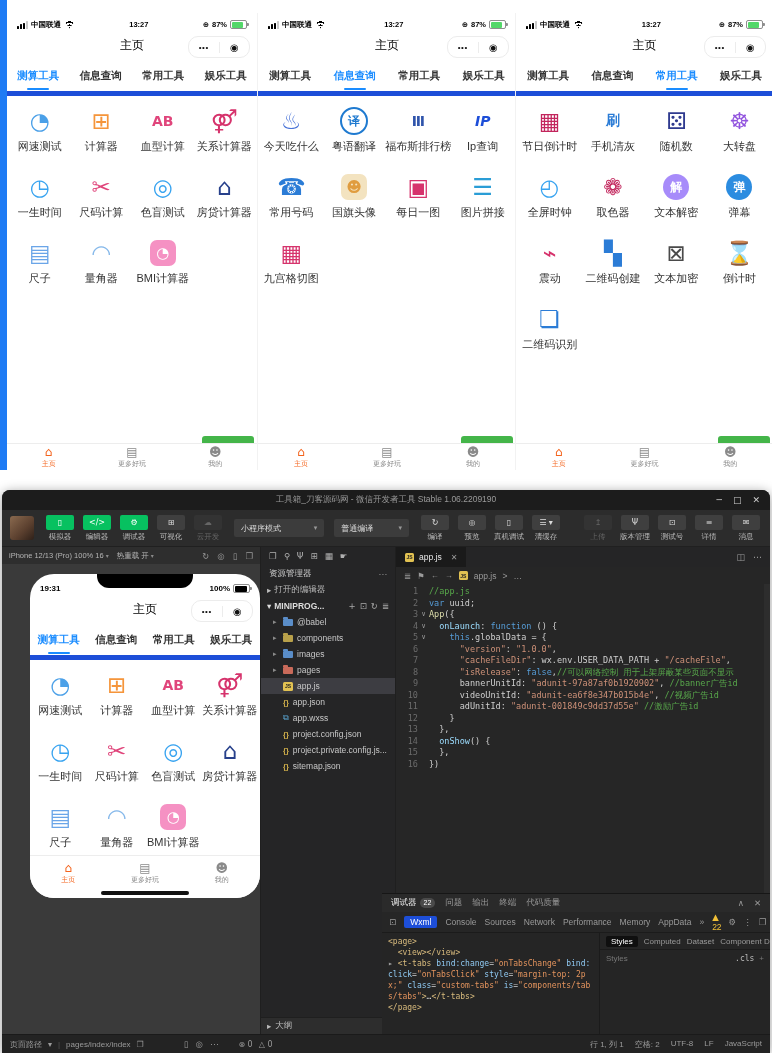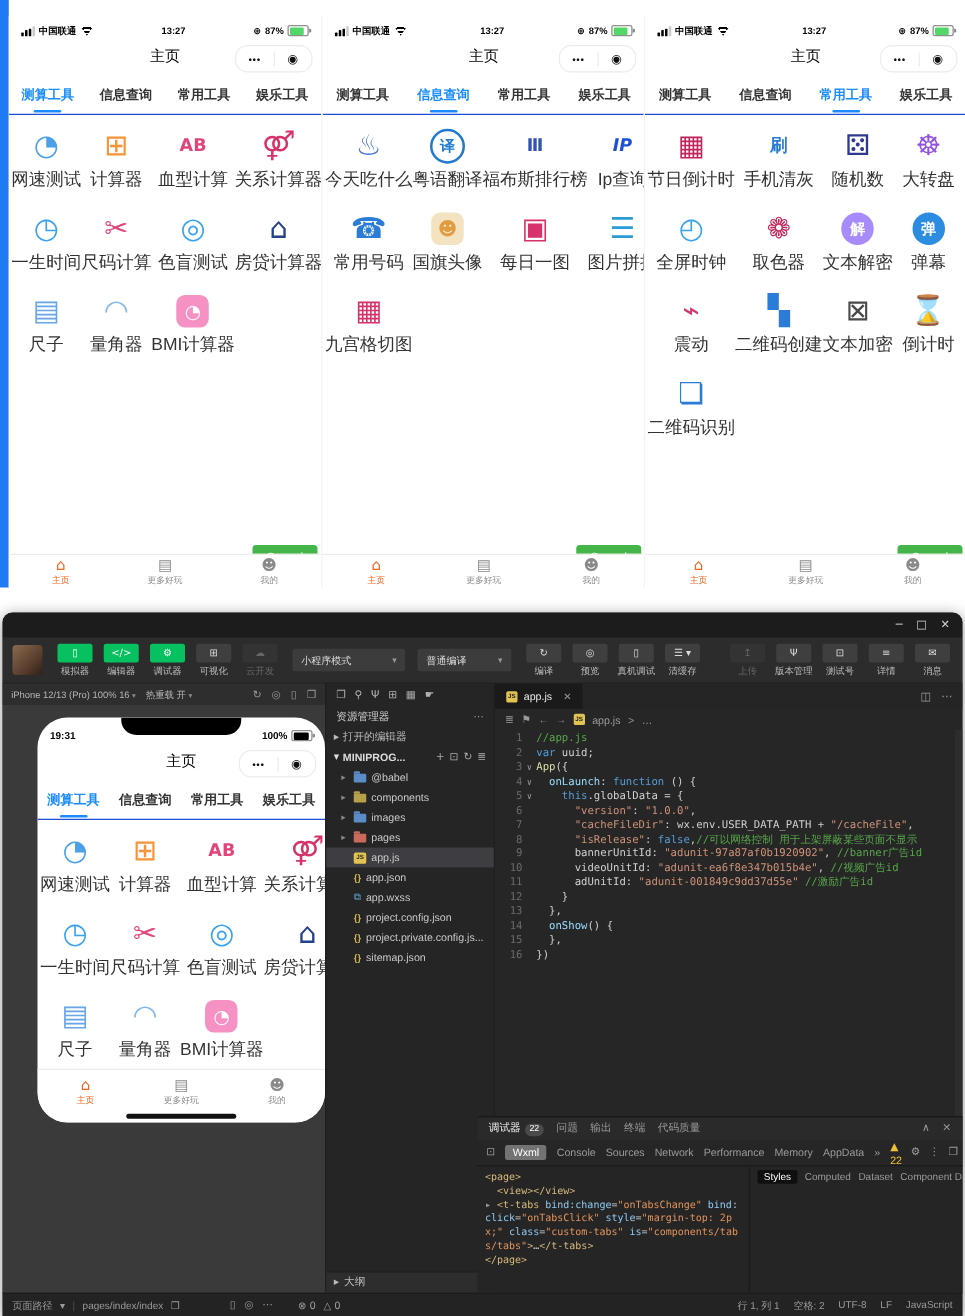--- a/index.html
+++ b/index.html
@@ -32,39 +32,39 @@
 
   .p-nav{height:28px;position:relative;}
   .p-nav .title{position:absolute;left:0;right:0;top:5px;text-align:center;
                 font-size:12px;font-weight:500;color:#000;}
   .capsule{position:absolute;right:7px;top:4px;width:60px;height:20px;border:1px solid #ececec;
            border-radius:10px;display:flex;align-items:center;background:#fff;}
   .capsule .dots{flex:1;text-align:center;font-size:8px;letter-spacing:0.5px;color:#111;}
   .capsule .div{width:1px;height:11px;background:#ececec;}
   .capsule .target{flex:1;text-align:center;font-size:10px;color:#111;}
 
-  .p-tabs{height:31px;display:flex;border-bottom:1px solid #1d4ed8;}
+  .p-tabs{height:31px;display:flex;border-bottom:5px solid #1d4ed8;}
   .p-tab{flex:1;display:flex;align-items:center;justify-content:center;
          font-size:10.5px;font-weight:bold;color:#333;position:relative;}
   .p-tab.active{color:#1a8cff;}
   .p-tab.active:after{content:"";position:absolute;bottom:1px;left:50%;transform:translateX(-50%);
          width:22px;height:2.5px;border-radius:2px;background:#1a8cff;}
 
   .p-grid{display:grid;grid-template-columns:repeat(4,1fr);padding:5px 2px 0 2px;}
   .p-cell{height:62px;display:flex;flex-direction:column;align-items:center;justify-content:flex-start;padding-top:4px;}
   .p-ico{height:32px;display:flex;align-items:center;justify-content:center;}
   .p-ico.plain{font-size:23px;line-height:1;}
   .p-ico.text{font-size:14px;font-weight:bold;}
   .p-ico.ring span{width:24px;height:24px;border:2px solid currentColor;border-radius:50%;
       display:flex;align-items:center;justify-content:center;font-size:12px;font-weight:bold;}
   .p-ico.tile span{width:26px;height:26px;border-radius:7px;display:flex;align-items:center;
       justify-content:center;font-size:15px;}
   .p-ico.round span{width:26px;height:26px;border-radius:50%;display:flex;align-items:center;
       justify-content:center;font-size:12px;font-weight:bold;}
-  .p-lab{font-size:14px;color:#333;margin-top:2px;white-space:nowrap;}
+  .p-lab{font-size:11px;color:#333;margin-top:2px;white-space:nowrap;}
 
   .vconsole{position:absolute;right:3px;bottom:13px;width:52px;height:21px;background:#44b549;
             border-radius:3px;color:#fff;font-size:9.5px;display:flex;align-items:center;justify-content:center;}
   .p-tabbar{position:absolute;left:0;right:0;bottom:0;height:26px;border-top:1px solid #ededed;
             background:#fff;display:flex;}
   .tb-item{flex:1;display:flex;flex-direction:column;align-items:center;justify-content:center;color:#8a8a8a;}
   .tb-item .ic{font-size:12px;line-height:12px;}
   .tb-item .lb{font-size:7px;margin-top:1px;}
   .tb-item.active{color:#f4641d;}
 
@@ -160,28 +160,28 @@
   #debug{position:absolute;left:-14px;right:0;bottom:0;height:140px;background:#252525;
          border-top:1px solid #161616;display:flex;flex-direction:column;z-index:6;}
   #dbg-row1{height:18px;background:#2a2a2a;display:flex;align-items:center;gap:10px;
             padding:0 9px;font-size:8.5px;color:#9a9a9a;flex:none;}
   #dbg-row1 .t.active{color:#f0f0f0;}
   .badge{background:#4a4a4a;color:#fff;border-radius:7px;padding:0 4px;font-size:7px;
          margin-left:3px;display:inline-block;line-height:10px;}
   #dbg-row1 .right{margin-left:auto;display:flex;gap:10px;color:#9a9a9a;}
   #dbg-row2{height:20px;background:#262626;border-bottom:1px solid #1b1b1b;display:flex;
             align-items:center;gap:8px;padding:0 7px;font-size:8.5px;color:#9a9a9a;flex:none;}
-  #dbg-row2 .t.active{background:#737373;color:#fff;padding:1px 6px;border-radius:2px;}
+  #dbg-row2 .t.active{background:#1d4ed8;color:#fff;padding:1px 6px;border-radius:2px;}
   #dbg-row2 .right{margin-left:auto;display:flex;align-items:center;gap:7px;}
   .warn{color:#f2c037;}
   #dbg-content{flex:1;display:flex;min-height:0;}
   #wxml{flex:1;min-width:0;padding:3px 6px;font-family:"DejaVu Sans Mono",monospace;
         font-size:8px;line-height:11px;white-space:pre-wrap;word-break:break-all;}
   .tk-t{color:#d7ba7d}.tk-a{color:#8fc9f2}.tk-v{color:#e2935d}.tk-pl{color:#9a9a9a}
-  #styles-panel{width:170px;flex:none;border-left:1px solid #1b1b1b;display:flex;flex-direction:row;font-size:8px;}
+  #styles-panel{width:170px;flex:none;border-left:1px solid #1b1b1b;display:flex;flex-direction:column;font-size:8px;}
   #styles-tabs{height:16px;display:flex;align-items:center;gap:6px;padding:0 6px;color:#9a9a9a;
                white-space:nowrap;overflow:hidden;flex:none;}
   #styles-tabs .t.active{background:#0f0f0f;color:#fff;padding:1px 5px;border-radius:2px;}
   #filter-row{height:16px;display:flex;align-items:center;gap:5px;padding:0 6px;
               border-top:1px solid #1b1b1b;color:#777;flex:none;}
   #filter-row .cls{margin-left:auto;color:#bbb;font-family:"DejaVu Sans Mono",monospace;}
 
   
   #statusbar{height:18px;background:#232323;border-top:1px solid #1a1a1a;display:flex;
              align-items:center;padding:0 8px;gap:6px;font-size:8px;color:#9a9a9a;flex:none;}
@@ -493,20 +493,21 @@
         <div class="tb-item">
           <span class="ic glyph">☻</span>
           <span class="lb">我的</span>
         </div>
       </div>
     </div>
 </div>
 
 <div id="win">
   <div id="titlebar">
+    <div id="win-title">工具箱_刀客源码网 - 微信开发者工具 Stable 1.06.2209190</div>
     <div id="win-controls">
         <span class="glyph">─</span>
         <span class="glyph">□</span>
         <span class="glyph">✕</span>
       </div>
   </div>
 
   <div id="toolbar">
     <div id="avatar"></div>
     <div class="tgl-group" id="toggles">

